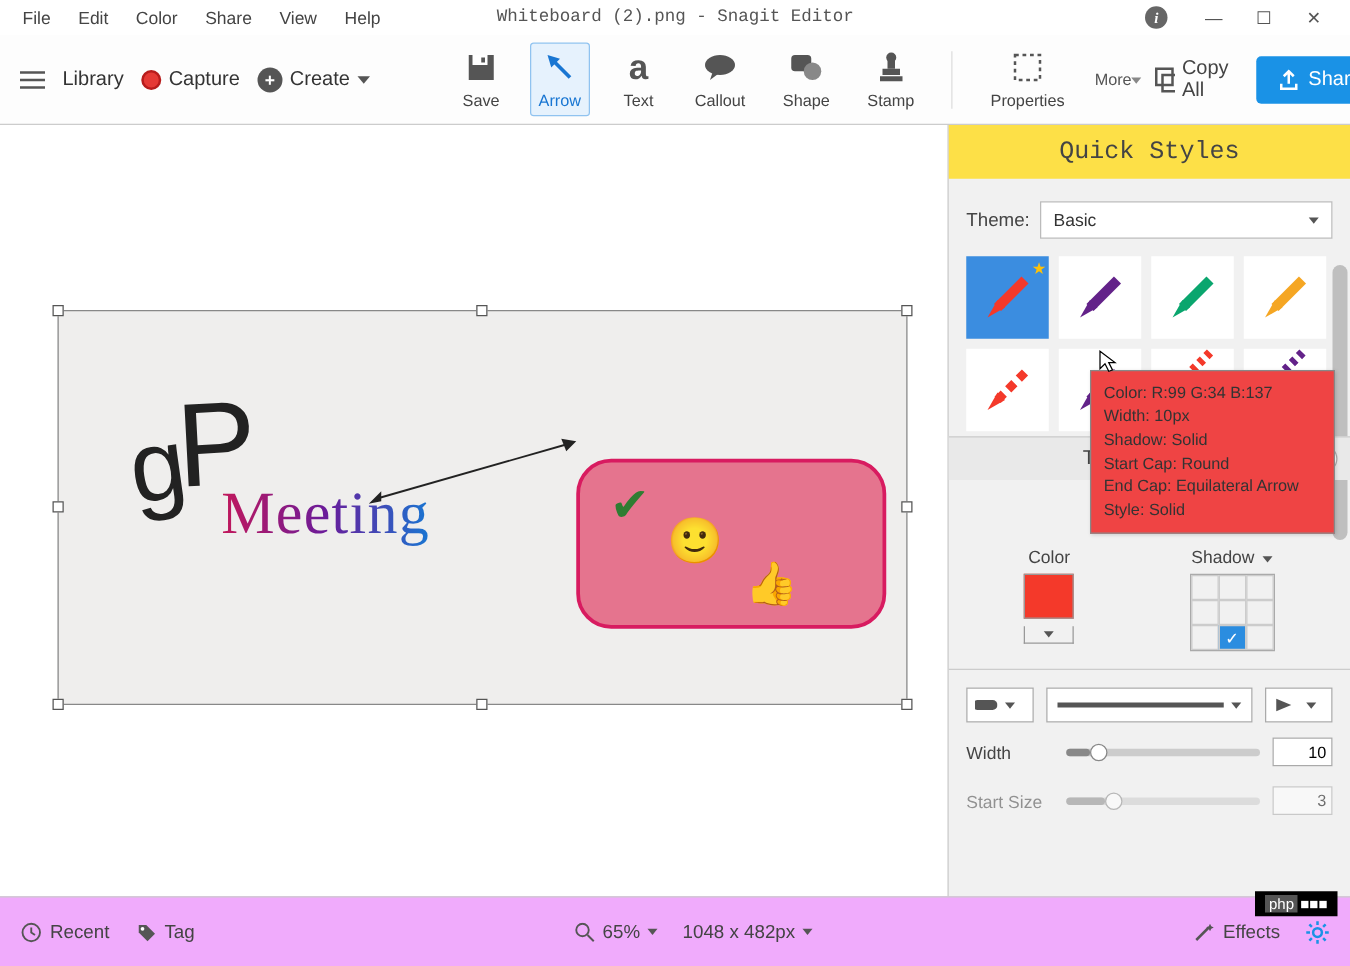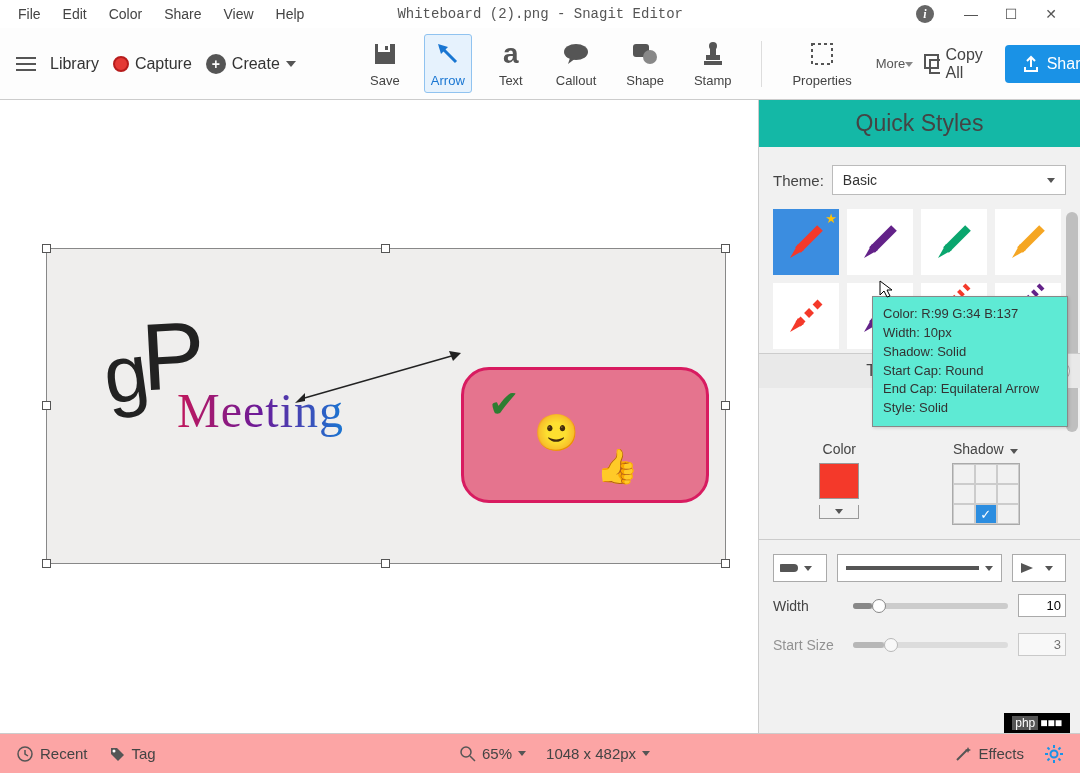--- a/index.html
+++ b/index.html
@@ -52,30 +52,30 @@
 .gp-text .p { font-size: 95px; display:inline-block;}
 .meeting-text { position:absolute; left:130px; top:134px; font-family:'Brush Script MT', cursive; font-size:48px; background: linear-gradient(90deg, #c2185b, #6a1b9a, #1976d2); -webkit-background-clip:text; color:transparent; letter-spacing:1px;}
 .canvas-arrow { position:absolute; left:248px; top:98px; width:170px; height:60px; }
 .pink-box { position:absolute; left:414px; top:118px; width:248px; height:136px; background:#e5748e; border:3px solid #d81b60; border-radius:28px;}
 .pink-box .check { position:absolute; left:24px; top:12px; font-size:38px; color:#2e7d32;}
 .pink-box .smiley { position:absolute; left:70px; top:42px; font-size:36px;}
 .pink-box .thumb { position:absolute; left:132px; top:76px; font-size:34px;}
 
 
 .rpanel { width: 322px; background:#f1f1f1; border-left:1px solid #ccc; display:flex; flex-direction:column; position:relative;}
-.rpanel .sect-title { text-align:center; font-size:23px; color:#444; padding:10px 0; background:#14b8a6;}
+.rpanel .sect-title { text-align:center; font-size:20px; color:#444; padding:10px 0; background:#fde047;font-family:Liberation Mono, monospace;}
 .theme-row { display:flex; align-items:center; padding:18px 14px 10px; gap:8px;}
 .theme-row label { font-size:15px; color:#444;}
 .theme-sel { flex:1; background:#fff; border:1px solid #bbb; padding:6px 10px; display:flex; align-items:center; justify-content:space-between;}
 .styles-grid { display:grid; grid-template-columns:repeat(4, 66px); gap:8px; padding:4px 14px;}
 .style-swatch { width:66px; height:66px; background:#fff; display:flex; align-items:center; justify-content:center; position:relative;}
 .style-swatch.sel { background:#3b8de0;}
 .style-swatch .star { position:absolute; top:2px; right:2px; color:#ffc107; font-size:13px;}
 
-.tooltip { position:absolute; top:296px; left:872px; width:196px; background:#5eead4; border:1px solid #888; padding:8px 10px; font-size:13px; color:#333; line-height:1.45; z-index:50; box-shadow: 1px 1px 3px rgba(0,0,0,.15);}
+.tooltip { position:absolute; top:296px; left:872px; width:196px; background:#ef4444; border:1px solid #888; padding:8px 10px; font-size:13px; color:#333; line-height:1.45; z-index:50; box-shadow: 1px 1px 3px rgba(0,0,0,.15);}
 .cursor-img { position:absolute; top:279px; left:878px; z-index:60; font-size:18px; color:#000;}
 
 .tprop-title { text-align:center; font-size:16px; color:#444; padding:8px 0; background:#e9e9e9; border-top:1px solid #ccc; position:relative;}
 .help-q { position:absolute; right:10px; top:6px; width:22px; height:22px; border:1px solid #aaa; border-radius:50%; display:flex; align-items:center; justify-content:center; font-size:13px; color:#555; background:#fff;}
 
 .cs-row { display:flex; justify-content:space-around; padding:10px 14px 4px;}
 .cs-col { display:flex; flex-direction:column; align-items:center; gap:6px;}
 .cs-col .lbl { font-size:14px; color:#444;margin-top:43px;}
 .color-sw { width:40px; height:36px; background:#f4392a; border:1px solid #999;}
 .color-caret { border:1px solid #999; border-top:none; width:40px; height:14px; display:flex; align-items:center; justify-content:center;}
@@ -91,21 +91,21 @@
 .slider-row { display:flex; align-items:center; gap:10px; padding:8px 14px;}
 .slider-row label { width:70px; font-size:14px; color:#444;}
 .slider { flex:1; height:6px; background:#ccc; border-radius:3px; position:relative;}
 .slider .track { position:absolute; height:6px; background:#888; border-radius:3px;}
 .slider .knob { position:absolute; width:14px; height:14px; background:#fff; border:1px solid #888; border-radius:50%; top:-4px;}
 .slider-row input { width:48px; border:1px solid #aaa; padding:3px 4px; text-align:right; font-size:13px;}
 
 .scroll-thumb { position:absolute; right:2px; top:112px; width:12px; height:220px; background:#bfbfbf; border-radius:6px;}
 
 
-.status { position:absolute; bottom:0; left:0; right:0; height:40px; border-top:1px solid #ccc; display:flex; align-items:center; padding:0 16px; gap:20px; background:#fca5a5; font-size:15px; color:#444;}
+.status { position:absolute; bottom:0; left:0; right:0; height:56px; border-top:1px solid #ccc; display:flex; align-items:center; padding:0 16px; gap:20px; background:#f0abfc; font-size:15px; color:#444;}
 .status .spacer { flex:1;}
 .status .grp { display:flex; align-items:center; gap:6px;}
 
 .php-badge { position:absolute; right:10px; bottom:40px; background:#000; color:#fff; font-size:12px; padding:3px 8px;}
 .php-badge span.p { color:#fff; background:#555; padding:0 3px; margin-right:2px;}
 
 svg { display:block; }
 .caret-down.sm { border-left-width:4px; border-right-width:4px; border-top-width:5px;}
 .tool-sep { width:1px; height:46px; background:#ddd; margin: 0 6px;}
 </style>

